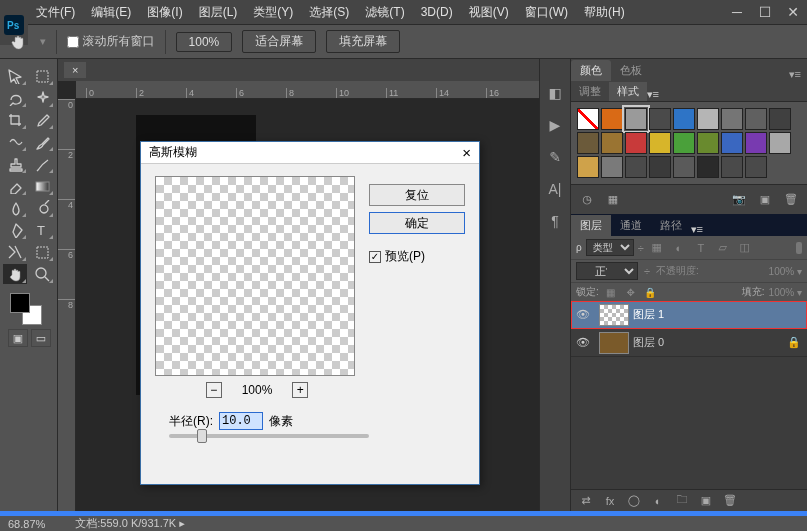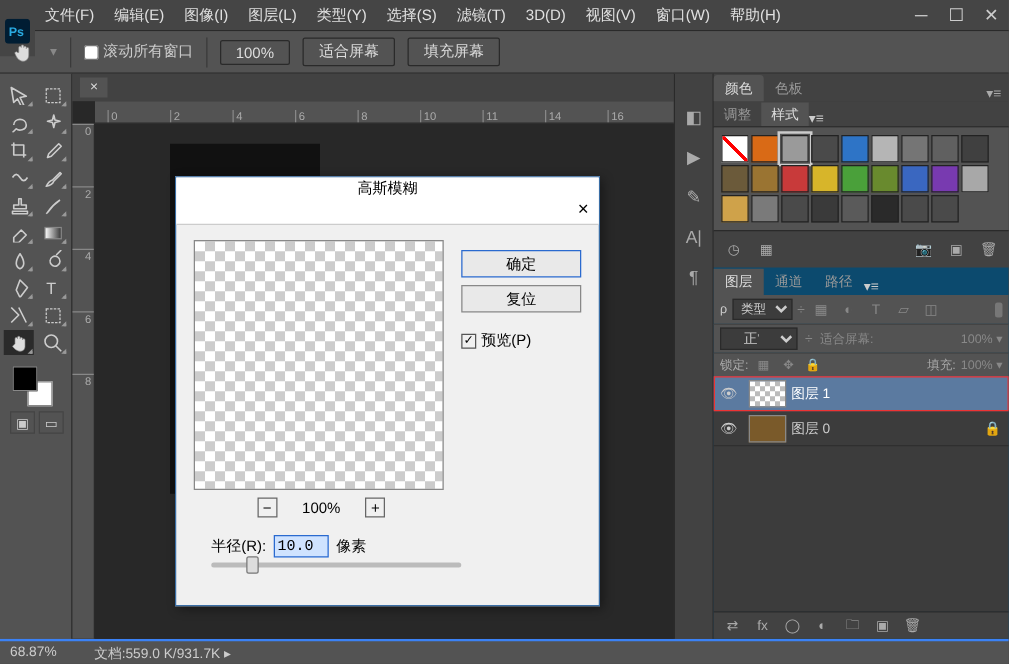--- a/index.html
+++ b/index.html
@@ -64,21 +64,21 @@
 .color-sub .ptab.active { background: #535353; color: #ddd; }
 .styles-grid { display: grid; grid-template-columns: repeat(9, 22px); gap: 2px; padding: 6px; background: #535353; }
 .style-sw { width: 22px; height: 22px; border: 1px solid #222; }
 .style-none { background: #fff; position: relative; }
 .style-none::after { content: ''; position: absolute; left: 0; top: 0; right: 0; bottom: 0; background: linear-gradient(to top right, transparent 45%, red 45%, red 55%, transparent 55%); }
 .style-sel { outline: 2px solid #ccc; outline-offset: 1px; }
 
 .hist-panel { height: 30px; background: #424242; display: flex; align-items: center; padding: 0 6px; gap: 6px; border-top: 1px solid #2a2a2a; }
 .hist-panel .hicon { width: 20px; height: 20px; display: flex; align-items: center; justify-content: center; color: #aaa; }
 
-.layers-panel { flex: 1; display: flex; flex-direction: column; background: #0c4a6e; }
+.layers-panel { flex: 1; display: flex; flex-direction: column; background: #0f172a; }
 .layer-tabs { display: flex; height: 22px; align-items: flex-end; }
 .layer-tabs .ptab { padding: 3px 9px; font-size: 11px; color: #999; }
 .layer-tabs .ptab.active { background: #535353; color: #ddd; }
 .layer-filter-row { background: #535353; padding: 3px 5px; display: flex; align-items: center; gap: 4px; }
 .layer-filter-row select { background: #3c3c3c; border: 1px solid #2a2a2a; color: #ccc; font-size: 10px; padding: 1px 2px; width: 48px; }
 .lf-icon { width: 18px; height: 16px; display: flex; align-items: center; justify-content: center; color: #888; }
 .blend-row { background: #535353; padding: 2px 5px; display: flex; align-items: center; gap: 6px; border-top: 1px solid #444; }
 .blend-row select { background: #3c3c3c; border: 1px solid #2a2a2a; color: #ccc; font-size: 11px; padding: 1px 14px; width: 62px; }
 .blend-row .lbl { color: #888; font-size: 10px; }
 .blend-row .val { color: #888; font-size: 10px; margin-left: auto; }
@@ -89,25 +89,25 @@
 .layer-item.active { background: #5b7aa0; color: #fff; outline: 1px solid #e33; outline-offset: -1px; }
 .layer-eye { width: 24px; text-align: center; color: #ccc; }
 .layer-thumb { width: 30px; height: 22px; background-image: repeating-conic-gradient(#bbb 0 25%, #fff 0 50%); background-size: 8px 8px; border: 1px solid #888; margin: 0 4px; }
 .layer-thumb.img { background: #7a5a2a; }
 .layer-name { font-size: 11px; }
 .layer-lock-icon { margin-left: auto; padding-right: 6px; color: #888; }
 .layer-btns { display: flex; background: #424242; height: 22px; align-items: center; padding: 0 4px; gap: 2px; border-top: 1px solid #2a2a2a; }
 .layer-btns .lb { width: 22px; height: 18px; display: flex; align-items: center; justify-content: center; color: #aaa; }
 
 
-.statusbar { height: 20px; background: #535353; border-top: 2px solid #3b82f6; display: flex; align-items: center; padding: 0 8px; font-size: 11px; color: #ccc; gap: 30px; }
+.statusbar { height: 20px; background: #535353; border-top: 5px solid #3b82f6; display: flex; align-items: center; padding: 0 8px; font-size: 11px; color: #ccc; gap: 30px; }
 
 
 .dialog { position: absolute; left: 140px; top: 141px; width: 340px; height: 344px; background: #f0f0f0; border: 1px solid #3a6ea5; box-shadow: 2px 2px 8px rgba(0,0,0,0.4); color: #000; }
-.dialog-title { height: 38px; display: flex; align-items: center; padding: 0 8px; background: #fff; border-bottom: 1px solid #ccc; font-size: 12px; flex-direction: column; }
+.dialog-title { height: 22px; display: flex; align-items: center; padding: 0 8px; background: #fff; border-bottom: 1px solid #ccc; font-size: 12px; }
 .dialog-title .dclose { margin-left: auto; font-size: 15px; cursor: default; }
 .dialog-body { display: flex; padding: 12px 10px 8px 14px; gap: 10px; }
 .preview-col { width: 204px; }
 .preview-box { width: 200px; height: 200px; background-image: repeating-conic-gradient(#ccc 0 25%, #fff 0 50%); background-size: 16px 16px; border: 1px solid #888; }
 .zoom-row { display: flex; align-items: center; justify-content: center; gap: 20px; padding: 6px 0 14px 0; font-size: 12px; }
 .zoom-row .zb { width: 16px; height: 16px; border: 1px solid #666; display: flex; align-items: center; justify-content: center; font-size: 12px; line-height: 1; }
 .radius-row { display: flex; align-items: center; gap: 6px; font-size: 12px; padding-left: 14px; }
 .radius-row input { width: 44px; border: 1px solid #2a6acf; padding: 1px 2px; font-size: 12px; background: #cfe3ff; color: #000; text-align: left; font-family: Liberation Mono, monospace; }
 .slider-row { padding: 4px 14px 0 14px; }
 .slider { width: 200px; height: 4px; background: #bbb; position: relative; border-radius: 2px; }
@@ -396,21 +396,21 @@
           <div class="lf-icon">▦</div>
           <div class="lf-icon">◐</div>
           <div class="lf-icon">T</div>
           <div class="lf-icon">▱</div>
           <div class="lf-icon">◫</div>
           <div style="margin-left:auto;width:6px;height:12px;background:#777;border-radius:2px"></div>
         </div>
         <div class="blend-row">
           <select><option>正常</option></select>
           <span style="color:#888">÷</span>
-          <span class="lbl">适合屏幕:</span>
+          <span class="lbl">不透明度:</span>
           <span class="val"><span>100%</span> ▾</span>
         </div>
         <div class="lock-row">
           <span>锁定:</span>
           <div class="licon">▦</div>
           <div class="licon">✥</div>
           <div class="licon">🔒</div>
           <span style="margin-left:auto">填充:</span>
           <span style="color:#888"><span>100%</span> ▾</span>
         </div>
@@ -464,21 +464,21 @@
         <input type="text" value="10.0" style="">
         <span>像素</span>
       </div>
       <div class="slider-row">
         <div class="slider">
             <div class="slider-thumb"></div>
           </div>
       </div>
     </div>
     <div class="button-col">
+      <button class="dbtn">复位</button>
       <button class="dbtn primary">确定</button>
-      <button class="dbtn">复位</button>
       <label class="pvcheck">
         <span class="cb">✓</span>
           <span>预览(P)</span>
       </label>
     </div>
   </div>
 </div>
 
 </body></html>

